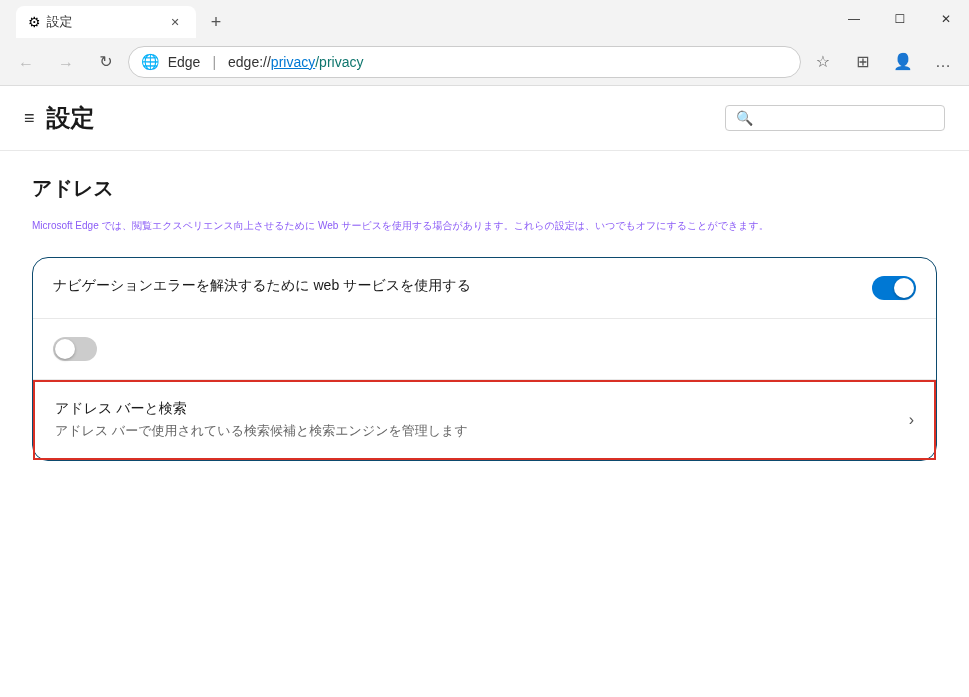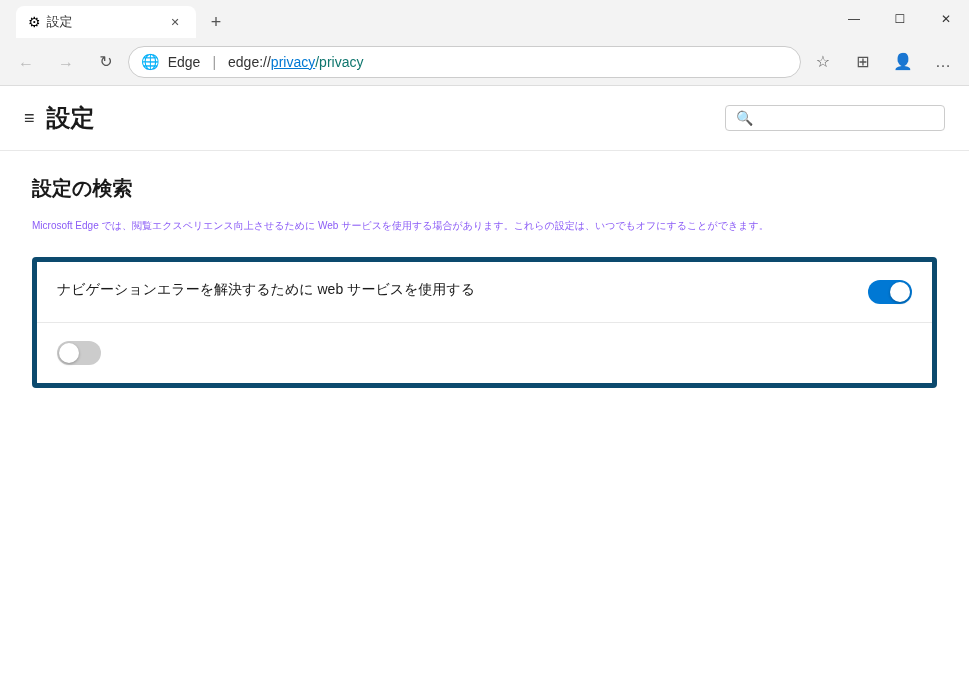--- a/index.html
+++ b/index.html
@@ -177,22 +177,22 @@
     }
     .section-description {
       font-size: 10px;
       color: #8b5cf6;
       line-height: 1.5;
       margin-bottom: 24px;
       max-width: 760px;
     }
 
     .settings-card {
-      border: 5px solid #0c4a6e;
-      border-radius: 4px;
+      border: 1px solid #0c4a6e;
+      border-radius: 16px;
       margin-bottom: 0;
       background: white;
     }
     .settings-row {
       display: flex;
       align-items: center;
       justify-content: space-between;
       padding: 18px 20px;
       border-bottom: 1px solid #e8e8e8;
     }
@@ -329,21 +329,21 @@
       <div class="settings-title-area">
         <span class="hamburger">≡</span>
         <span class="settings-title">設定</span>
       </div>
       <div class="search-box">
         <span class="search-icon">🔍</span>
       </div>
     </div>
 
     <div class="settings-content">
-      <div class="section-title">設定の検索</div>
+      <div class="section-title">アドレス</div>
       <div class="section-description">Microsoft Edge では、閲覧エクスペリエンス向上させるために Web サービスを使用する場合があります。これらの設定は、いつでもオフにすることができます。</div>
 
       <div class="settings-card">
 
         <div class="settings-row">
           <div class="settings-row-info">
             <div class="settings-row-label">ナビゲーションエラーを解決するために web サービスを使用する</div>
           </div>
           <div class="toggle">
             <div class="toggle-track on">
@@ -354,17 +354,24 @@
 
 
         <div class="settings-row">
           <div class="toggle">
             <div class="toggle-track off">
               <div class="toggle-thumb"></div>
             </div>
           </div>
         </div>
 
+        <div class="settings-row link-row">
+          <div class="settings-row-info">
+            <div class="highlighted-row-label">アドレス バーと検索</div>
+            <div class="highlighted-row-sublabel">アドレス バーで使用されている検索候補と検索エンジンを管理します</div>
+          </div>
+          <span class="chevron">›</span>
+        </div>
 
       </div>
     </div>
   </div>
 </div>
 
 </body></html>

